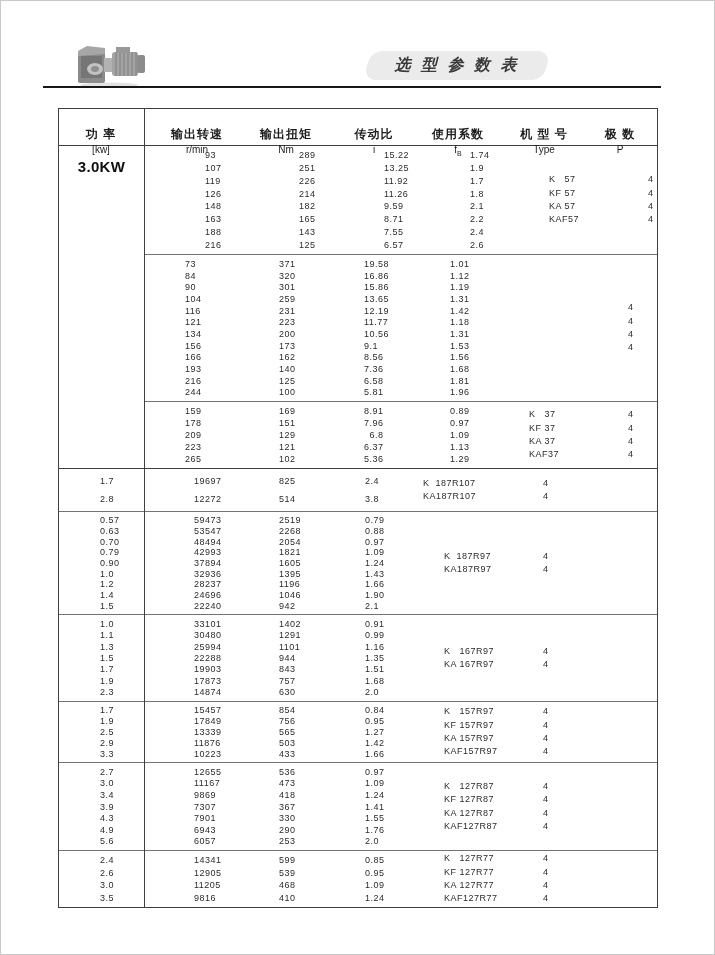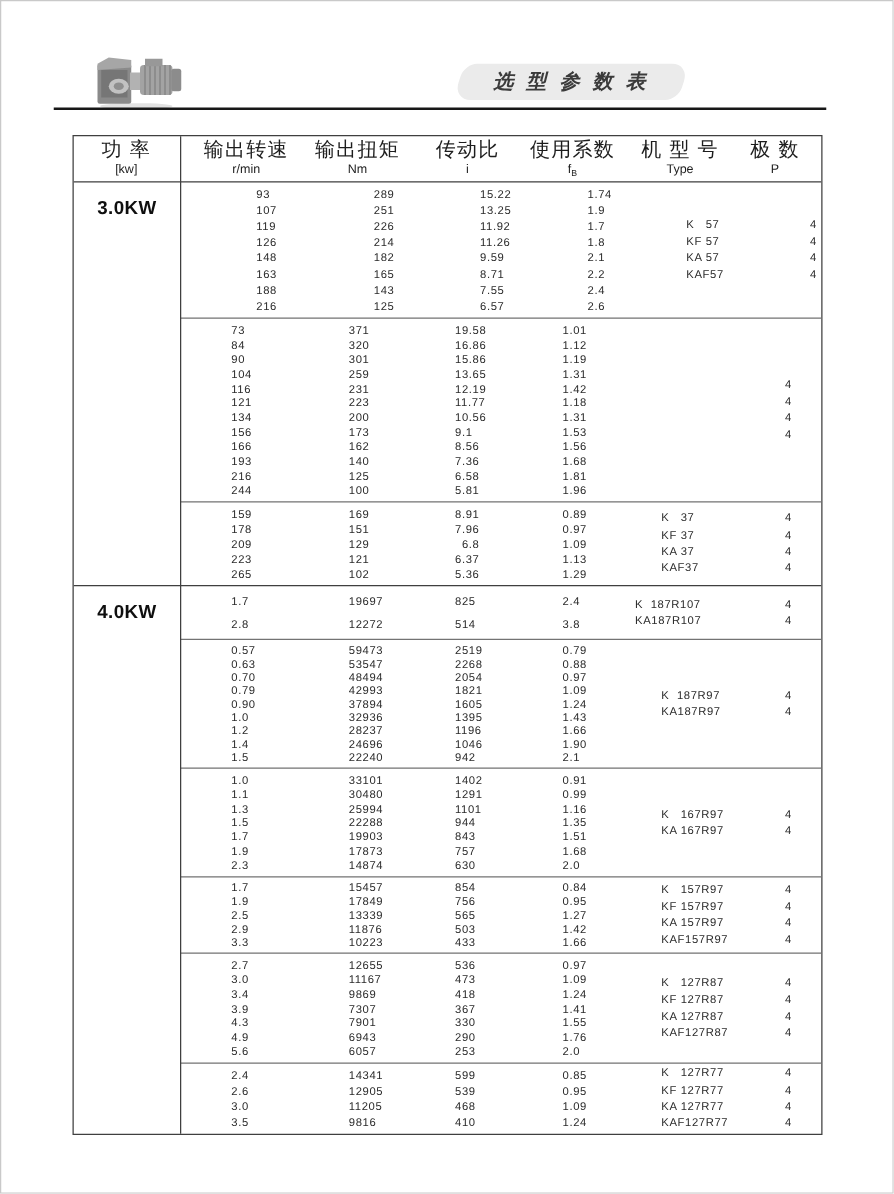--- a/index.html
+++ b/index.html
@@ -24,21 +24,21 @@
   .rule { position:absolute; left:42px; top:85px; width:618px; height:2px; background:#171717; }
 
   
   .sel-table {
     position:absolute; left:57px; top:107px; width:600px; height:800px;
     border:1px solid #3f3f3f; box-sizing:border-box; background:#fff;
   }
   .vline { position:absolute; left:85px; top:0; bottom:0; width:1px; background:#3f3f3f; z-index:3; }
   .thead { position:relative; height:36px; border-bottom:1px solid #3f3f3f; }
   .hc { position:absolute; top:3px; transform:translateX(-50%); text-align:center; white-space:nowrap; }
-  .hc-zh { font-size:16px; font-weight:normal; line-height:17px; letter-spacing:1px; color:#1d1d1d; }
+  .hc-zh { font-size:12px; font-weight:bold; line-height:17px; letter-spacing:1px; color:#1d1d1d;margin-top:14px; }
   .hc-en { font-size:10px; line-height:13px; color:#1d1d1d; }
   .fsub { font-size:7px; }
 
   .section { display:flex; }
   .section + .section { border-top:1px solid #3f3f3f; }
   .power-cell { flex:0 0 85px; width:85px; }
   .power-text { margin-top:12px; text-align:center; font-size:15px; font-weight:bold; letter-spacing:0.3px; color:#0f0f0f; }
   .data-cell { flex:1; position:relative; }
   .block { position:relative; }
   .block + .block { border-top:1px solid #737373; }
@@ -271,23 +271,20 @@
               <div class="col mid-col" style="left: 484px;">
                 <div class="poles-line">4</div>
                 <div class="poles-line">4</div>
                 <div class="poles-line">4</div>
                 <div class="poles-line">4</div>
               </div>
             </div>
           </div>
         </div>
         <div class="section">
-          <div class="power-cell">
-            <div class="power-text">4.0KW</div>
-          </div>
           <div class="data-cell">
             <div class="block" style="height: 42px;">
               <div class="col num-col" style="left: 41px;">
                 <div class="num-line">1.7</div>
                 <div class="num-line">2.8</div>
               </div>
               <div class="col num-col" style="left: 135px;">
                 <div class="num-line">19697</div>
                 <div class="num-line">12272</div>
               </div>

